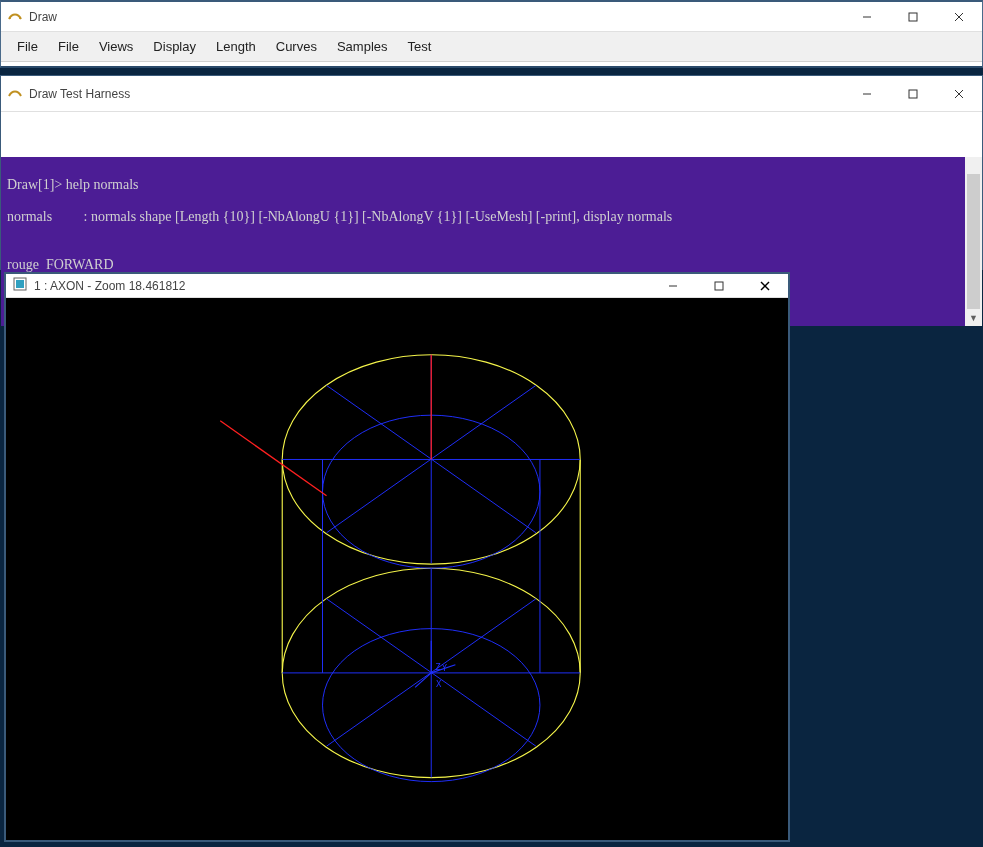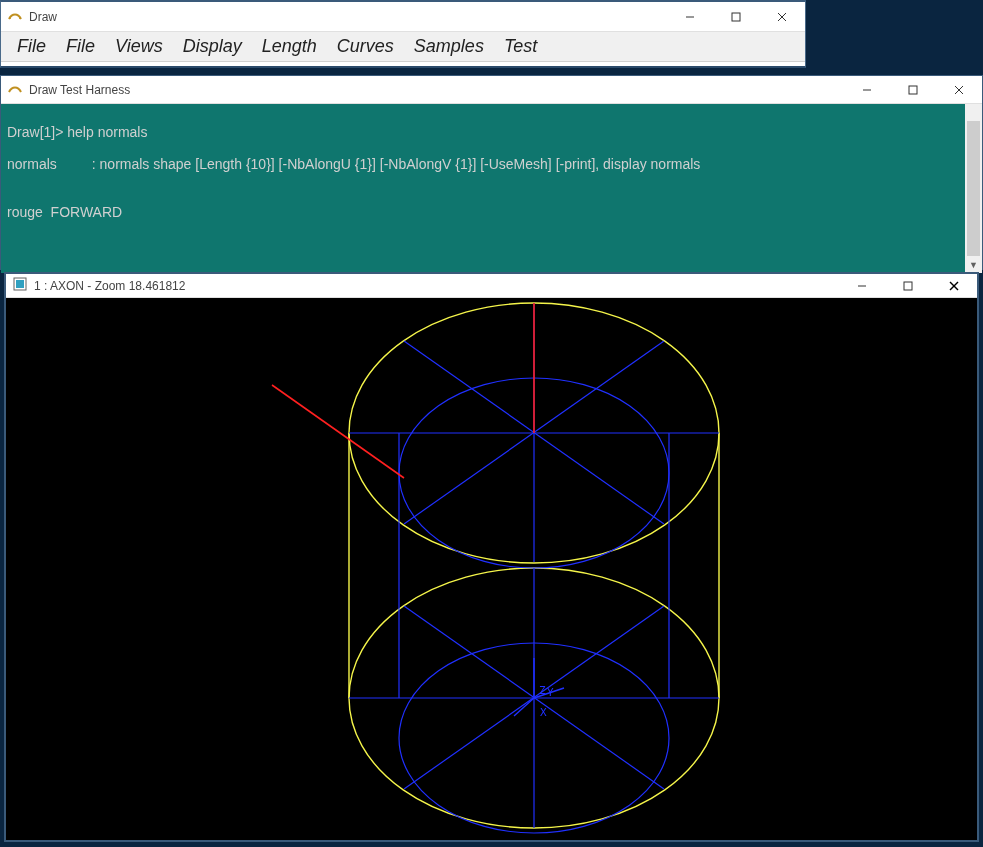--- a/index.html
+++ b/index.html
@@ -10,21 +10,21 @@
     font-family: "Segoe UI", Tahoma, sans-serif;
     font-size: 12px;
     overflow: hidden;
     position: relative;
   }
 
   
   .draw-window {
     position: absolute;
     top: 0; left: 0;
-    width: 806px;
+    width: 983px;
     height: 68px;
     background: #ffffff;
     border: 1px solid #4a6a8a;
     border-top: 2px solid #3a5a7a;
     border-bottom: 2px solid #2a4a6a;
   }
   .titlebar {
     height: 30px;
     background: #ffffff;
     display: flex;
@@ -47,54 +47,54 @@
     background: #f0f0f0;
     display: flex;
     align-items: center;
     padding: 0 8px;
     gap: 4px;
     border-bottom: 1px solid #d0d0d0;
   }
   .menuitem {
     padding: 4px 8px;
     color: #222;
-    font-size: 18px;
-    font-style: italic;
+    font-size: 13px;
   }
 
   
   .console-window {
     position: absolute;
     top: 75px; left: 0;
     width: 983px;
     height: 195px;
     border: 1px solid #3a5a7a;
     background: #ffffff;
   }
   .console-titlebar {
-    height: 28px;
+    height: 36px;
     background: #ffffff;
     display: flex;
     align-items: center;
     justify-content: space-between;
     padding: 0 0 0 6px;
     border-bottom: 1px solid #e0e0e0;
   }
   .console-body {
     position: relative;
     width: 100%;
     height: calc(100% - 24px);
-    background: #0f766e;
+    background: #4c1d95;
     color: #d0d0d0;
-    font-family: Liberation Sans, sans-serif;
+    font-family: Liberation Serif, serif;
     font-size: 14px;
     line-height: 16px;
     padding: 4px 6px;
     white-space: pre;
     overflow: hidden;
+    margin-top: 45px;
   }
   .console-body pre { font-family: inherit; }
   .scrollbar-v {
     position: absolute;
     right: 0; top: 0;
     width: 17px; height: 100%;
     background: #f0f0f0;
   }
   .sbv-arrow {
     width: 17px; height: 17px;
@@ -104,21 +104,21 @@
     font-size: 9px;
   }
   .sbv-track { position: absolute; top: 17px; bottom: 17px; left: 0; right: 0; background: #f0f0f0; }
   .sbv-thumb { position: absolute; left: 2px; right: 2px; top: 0; bottom: 0; background: #cdcdcd; }
   .sbv-arrow.bottom { position:absolute; bottom:0; }
 
   
   .axon-window {
     position: absolute;
     top: 272px; left: 4px;
-    width: 975px;
+    width: 786px;
     height: 570px;
     background: #4c1d95;
     border: 2px solid #3a5a7a;
   }
   .axon-titlebar {
     height: 24px;
     background: #ffffff;
     display: flex;
     align-items: center;
     justify-content: space-between;

